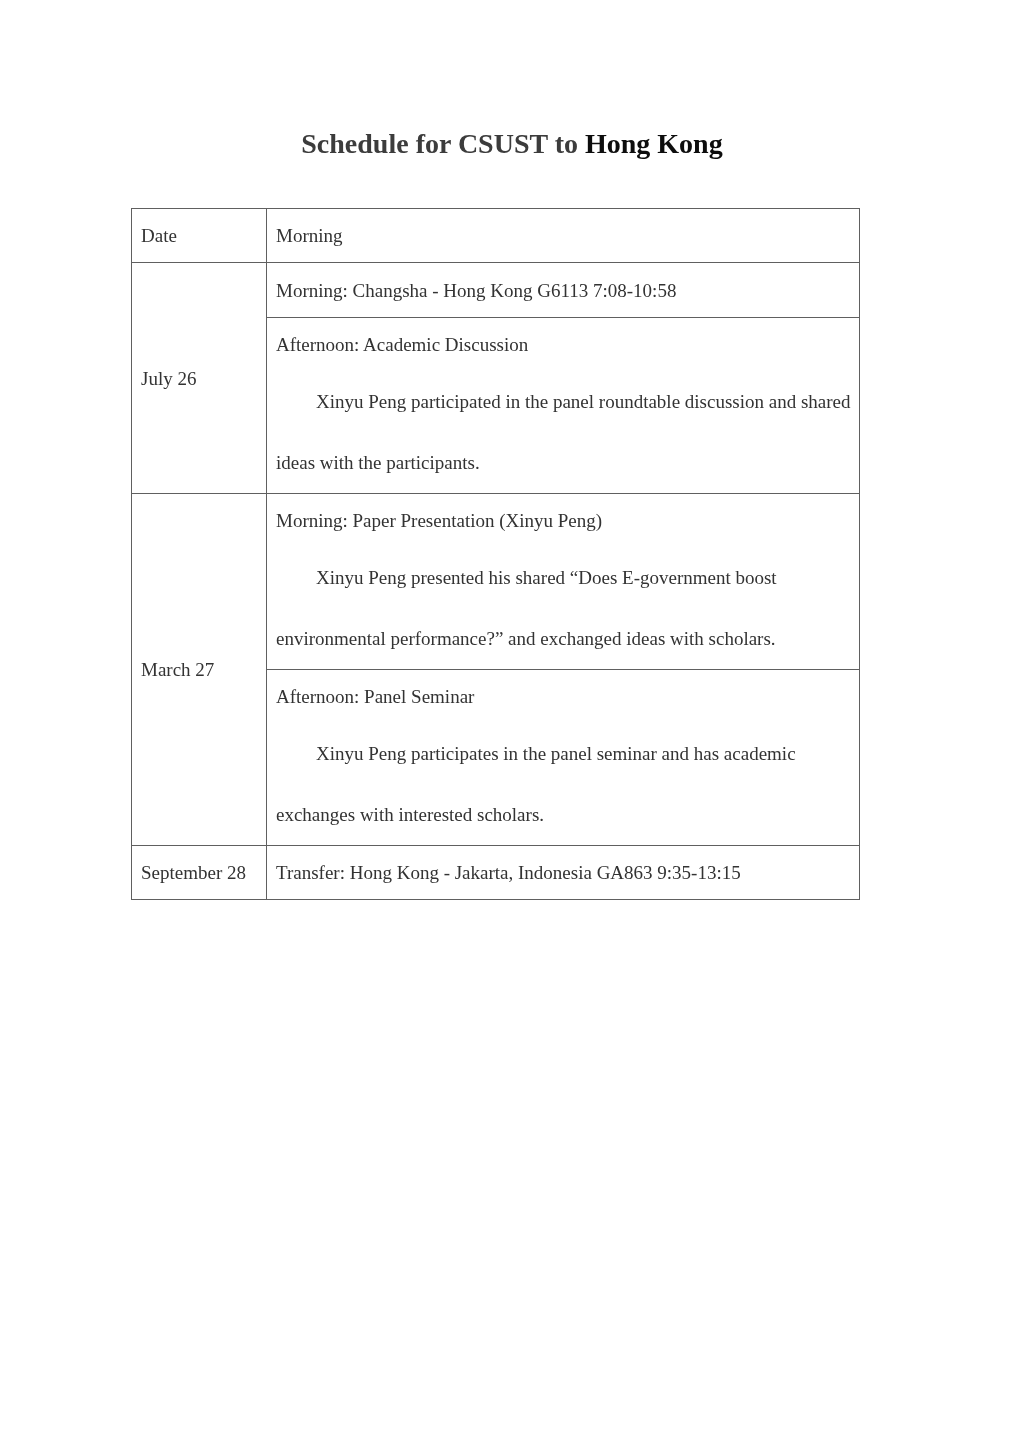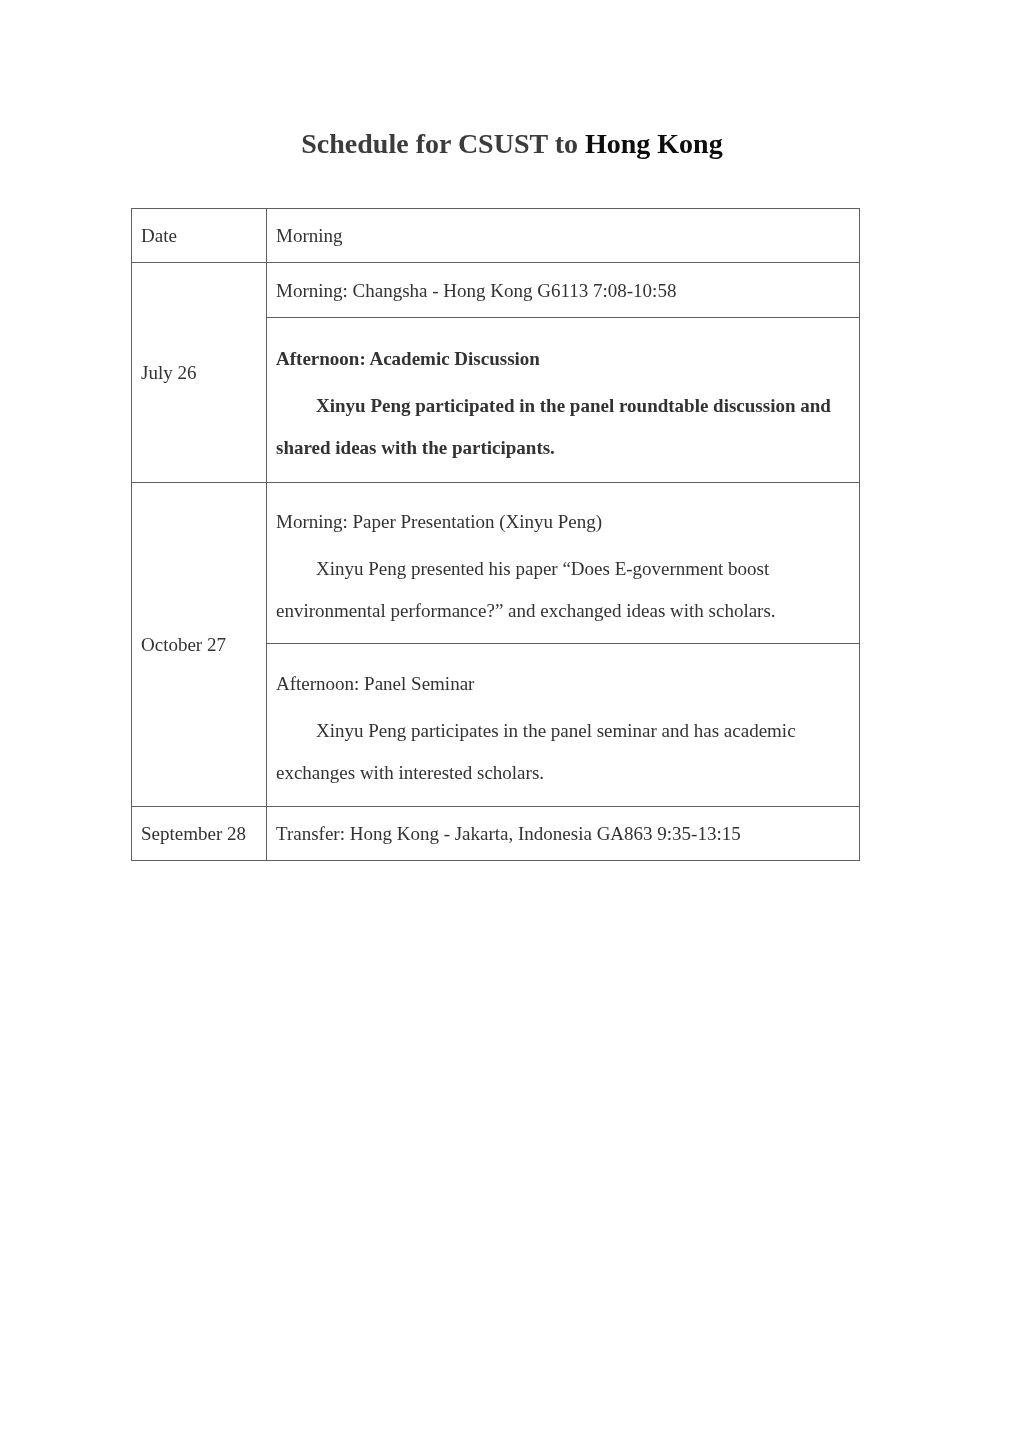--- a/index.html
+++ b/index.html
@@ -34,24 +34,24 @@
   col.col-schedule { width: 593px; }
   table.schedule td {
     border: 1px solid var(--border, #606060);
     vertical-align: middle;
     font-size: 19px;
     color: var(--text, #333333);
   }
   td.date-cell { padding: 0 4px 0 9px; }
   td.sched-cell { padding: 0 3px 0 9px; }
   .cell-line { line-height: 53px; }
-  .cell-detail { line-height: 42px; text-indent: 40px; }
+  .cell-detail { line-height: 61px; text-indent: 40px; }
   tr.row-header  { height: 54px; }
   tr.row-1a { height: 55px; }
-  tr.row-1b { height: 165px; font-weight: bold; }
+  tr.row-1b { height: 165px; }
   tr.row-2a { height: 161px; }
   tr.row-2b { height: 163px; }
   tr.row-3  { height: 52px; }
 </style>
 </head>
 <body>
 
 <div class="page">
 
   <h1 class="doc-title"><span>Schedule for CSUST to </span><span class="title-accent">Hong Kong</span></h1>
@@ -81,25 +81,25 @@
       </tr>
       <tr class="row-1b">
         <td class="sched-cell">
           <p class="cell-line">Afternoon: Academic Discussion</p>
           <p class="cell-detail">Xinyu Peng participated in the panel roundtable discussion and shared ideas with the participants.</p>
         </td>
       </tr>
 
       <tr class="row-2a">
         <td class="date-cell" rowspan="2">
-          <p class="cell-line">October 27</p>
+          <p class="cell-line">March 27</p>
         </td>
         <td class="sched-cell">
           <p class="cell-line">Morning: Paper Presentation (Xinyu Peng)</p>
-          <p class="cell-detail">Xinyu Peng presented his paper “Does E-government boost environmental performance?” and exchanged ideas with scholars.</p>
+          <p class="cell-detail">Xinyu Peng presented his shared “Does E-government boost environmental performance?” and exchanged ideas with scholars.</p>
         </td>
       </tr>
       <tr class="row-2b">
         <td class="sched-cell">
           <p class="cell-line">Afternoon: Panel Seminar</p>
           <p class="cell-detail">Xinyu Peng participates in the panel seminar and has academic exchanges with interested scholars.</p>
         </td>
       </tr>
 
       <tr class="row-3">

